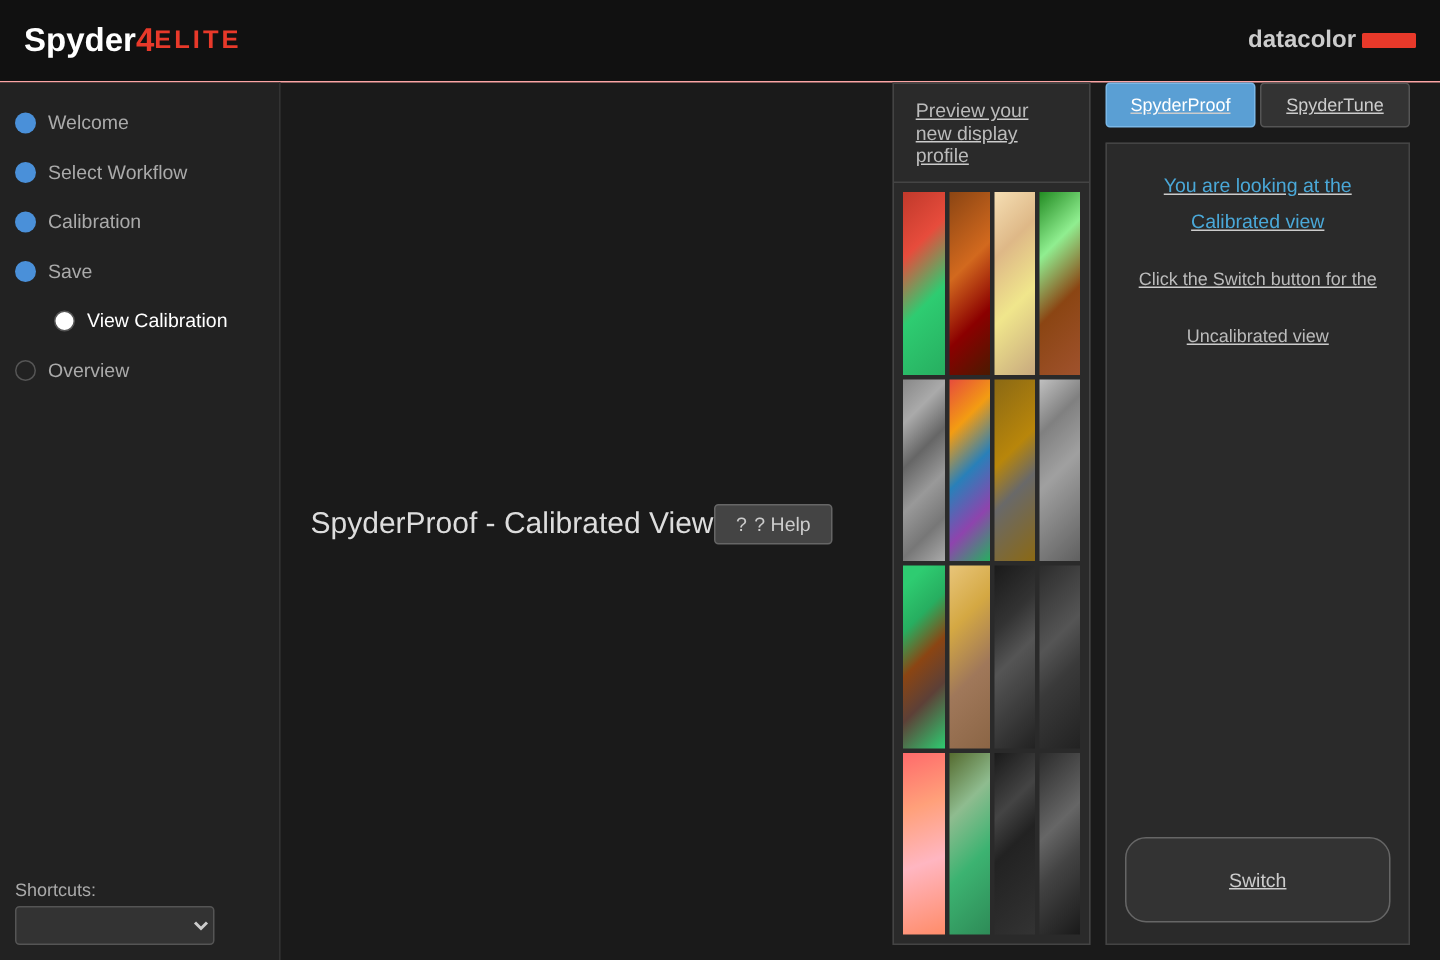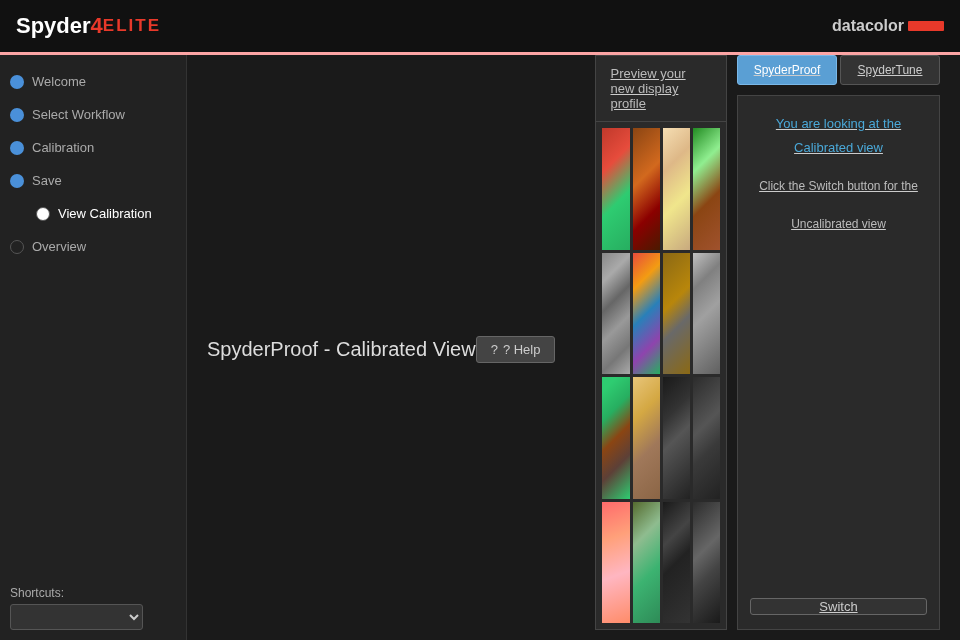--- a/index.html
+++ b/index.html
@@ -13,21 +13,21 @@
     }
 
     
     #header {
       height: 55px;
       background: #111;
       display: flex;
       align-items: center;
       justify-content: space-between;
       padding: 0 16px;
-      border-bottom: 3px solid #fca5a5;
+      border-bottom: 1px solid #fca5a5;
     }
     #logo-area {
       display: flex;
       align-items: center;
     }
     .logo-spyder { color: #fff; font-size: 22px; font-weight: bold; }
     .logo-4 { color: #e8392a; font-size: 22px; font-weight: bold; }
     .logo-elite { color: #e8392a; font-size: 17px; font-weight: bold; letter-spacing: 2px; }
     #datacolor-logo {
       display: flex;
@@ -231,24 +231,24 @@
       font-size: 12px;
       text-align: center;
       line-height: 1.5;
       margin-top: 20px;
     }
     #switch-button {
       background: #333;
       border: 1px solid #666;
       color: #ccc;
       width: 100%;
-      padding: 0;
-      font-size: 13px;
-      cursor: pointer;
-      border-radius: 3px;
+      padding: 20px;
+      font-size: 13px;
+      cursor: pointer;
+      border-radius: 14px;
       margin-top: 20px;
     }
   </style>
 </head>
 <body>
 
 <div id="header">
   <div id="logo-area">
     <span class="logo-spyder">Spyder</span>
     <span class="logo-4">4</span>

